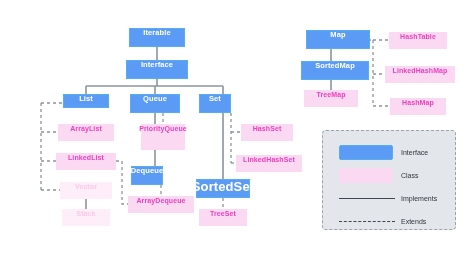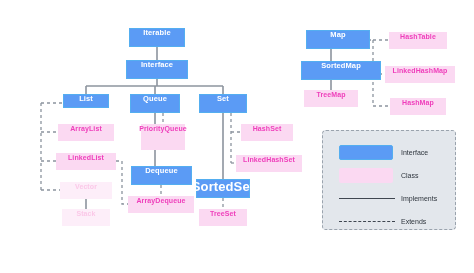--- a/index.html
+++ b/index.html
@@ -119,62 +119,62 @@
       </div>
       <div class="node iface" style="left: 126px; top: 60px; width: 62px; height: 19px; font-size: 7.5px;">
         <span>Interface</span>
       </div>
       <div class="node iface" style="left: 63px; top: 94px; width: 46px; height: 14px; font-size: 7.5px;">
         <span>List</span>
       </div>
       <div class="node iface" style="left: 130px; top: 94px; width: 50px; height: 19px; font-size: 7.5px;">
         <span>Queue</span>
       </div>
-      <div class="node iface" style="left: 199px; top: 94px; width: 48px; height: 19px; font-size: 7.5px;">
+      <div class="node iface" style="left: 199px; top: 94px; width: 32px; height: 19px; font-size: 7.5px;">
         <span>Set</span>
       </div>
       <div class="node cls" style="left: 58px; top: 124px; width: 56px; height: 17px; font-size: 7px;">
         <span>ArrayList</span>
       </div>
       <div class="node cls" style="left: 56px; top: 153px; width: 60px; height: 17px; font-size: 7px;">
         <span>LinkedList</span>
       </div>
       <div class="node faded" style="left: 60px; top: 182px; width: 52px; height: 17px; font-size: 7px;">
         <span>Vector</span>
       </div>
       <div class="node faded" style="left: 62px; top: 209px; width: 48px; height: 17px; font-size: 7px;">
         <span>Stack</span>
       </div>
       <div class="node cls" style="left: 141px; top: 124px; width: 44px; height: 26px; font-size: 7px;">
         <span>Priority</span>
         <br>
         <span>Queue</span>
       </div>
-      <div class="node iface" style="left: 131px; top: 166px; width: 61px; height: 19px; font-size: 7.5px;">
+      <div class="node iface" style="left: 131px; top: 166px; width: 32px; height: 19px; font-size: 7.5px;">
         <span>Dequeue</span>
       </div>
       <div class="node cls" style="left: 128px; top: 196px; width: 66px; height: 17px; font-size: 7px;">
         <span>ArrayDequeue</span>
       </div>
       <div class="node cls" style="left: 241px; top: 124px; width: 52px; height: 17px; font-size: 7px;">
         <span>HashSet</span>
       </div>
       <div class="node cls" style="left: 236px; top: 155px; width: 66px; height: 17px; font-size: 7px;">
         <span>LinkedHashSet</span>
       </div>
       <div class="node iface" style="left: 196px; top: 179px; width: 54px; height: 19px; font-size: 13px;">
         <span>SortedSet</span>
       </div>
       <div class="node cls" style="left: 199px; top: 209px; width: 48px; height: 17px; font-size: 7px;">
         <span>TreeSet</span>
       </div>
       <div class="node iface" style="left: 306px; top: 30px; width: 64px; height: 19px; font-size: 7.5px;">
         <span>Map</span>
       </div>
-      <div class="node iface" style="left: 301px; top: 61px; width: 80px; height: 19px; font-size: 7.5px;">
+      <div class="node iface" style="left: 301px; top: 61px; width: 68px; height: 19px; font-size: 7.5px;">
         <span>SortedMap</span>
       </div>
       <div class="node cls" style="left: 304px; top: 90px; width: 54px; height: 17px; font-size: 7px;">
         <span>TreeMap</span>
       </div>
       <div class="node cls" style="left: 389px; top: 32px; width: 58px; height: 17px; font-size: 7px;">
         <span>HashTable</span>
       </div>
       <div class="node cls" style="left: 385px; top: 66px; width: 70px; height: 17px; font-size: 7px;">
         <span>LinkedHashMap</span>

